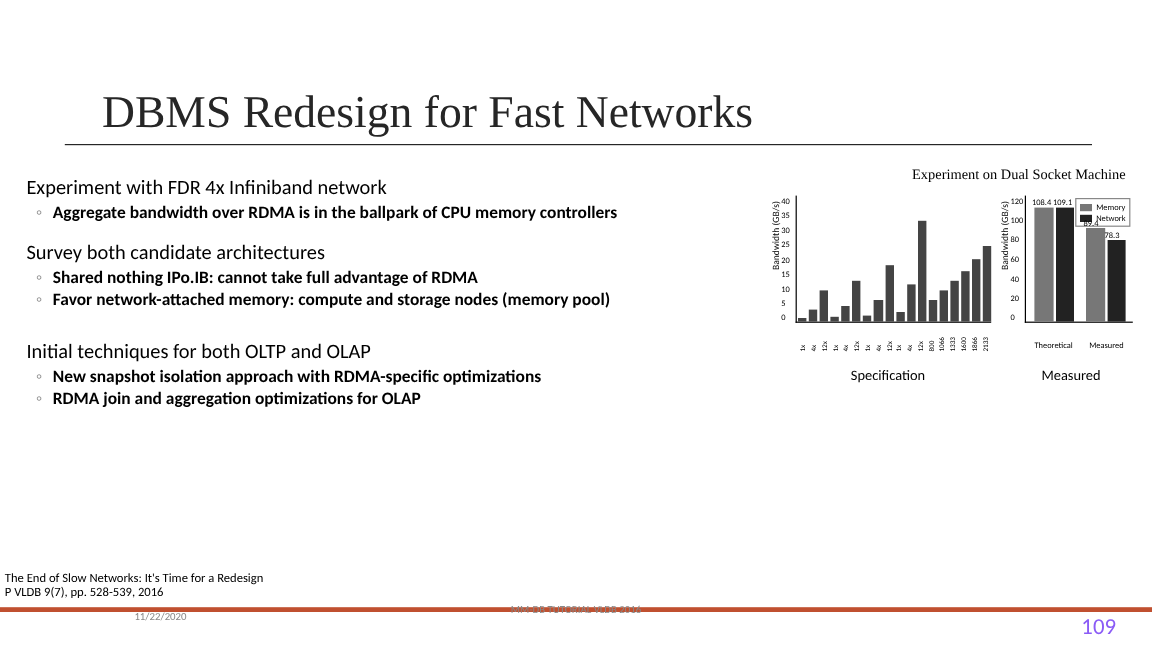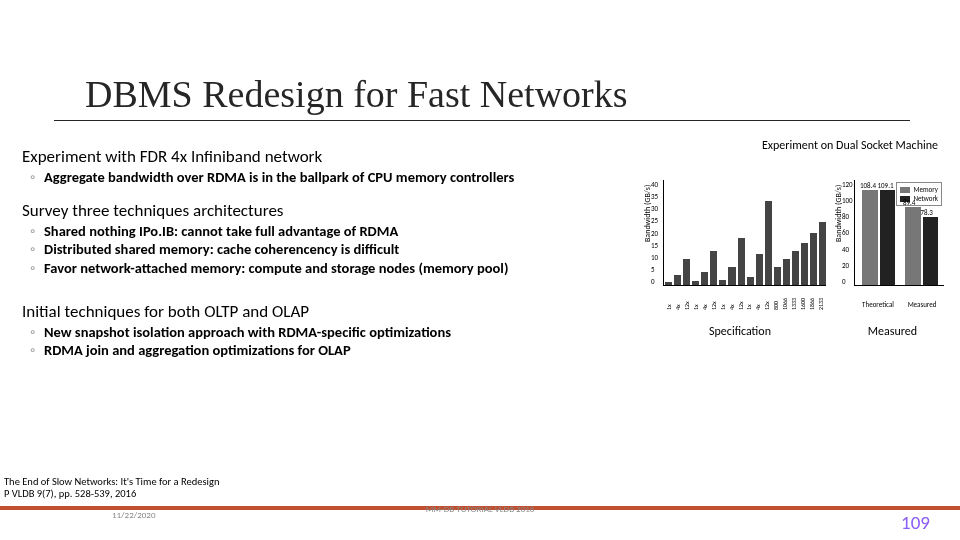--- a/index.html
+++ b/index.html
@@ -9,21 +9,21 @@
 .content { position:absolute; left:22px; top:140px; width:628px; }
 .sec { font-size:17px; margin-top:6px; }
 .sub { font-size:14.5px; font-weight:600; padding-left:22px; position:relative; margin-top:2px; line-height:1.15; }
 .sub::before { content:"\25E6"; position:absolute; left:8px; color:#999; font-weight:400; }
 .citation { position:absolute; left:4px; bottom:40px; font-size:10.5px; line-height:1.15; }
 .footer-rule { position:absolute; left:0; bottom:30px; width:960px; height:4px; background:#c05030; }
 .footer-date { position:absolute; left:112px; bottom:20px; font-size:9px; color:#888; }
 .footer-center { position:absolute; left:0; bottom:26px; width:960px; text-align:center; font-size:9px; color:#888; }
 .footer-pg { position:absolute; right:30px; bottom:6px; font-size:19px; color:#8b5cf6; }
 .figblock { position:absolute; right:10px; top:138px; width:305px; }
-.figtitle { font-size:12px; text-align:right; padding-right:12px; margin-bottom:20px; }
+.figtitle { font-size:12px; text-align:right; padding-right:12px; margin-bottom:2px;font-family:Liberation Serif, serif; }
 .figrow { display:flex; gap:6px; }
 .chart { background:#fff; border:none; position:relative; }
 .chart1 { width:185px; height:140px; }
 .chart2 { width:112px; height:140px; }
 .axis-y { position:absolute; left:18px; top:8px; bottom:26px; width:1px; background:#000; }
 .axis-x { position:absolute; left:18px; right:4px; bottom:26px; height:1px; background:#000; }
 .ylab { position:absolute; left:-3px; top:50%; transform:rotate(-90deg); transform-origin:left top; font-size:8px; white-space:nowrap; }
 .ticks-y { position:absolute; left:6px; top:8px; bottom:26px; width:12px; font-size:7px; display:flex; flex-direction:column-reverse; justify-content:space-between; }
 .bars { position:absolute; left:20px; right:4px; bottom:27px; top:8px; display:flex; align-items:flex-end; gap:2px; }
 .bar { flex:1; background:#444; position:relative; }
@@ -41,23 +41,22 @@
 </head>
 <body>
 
 <div class="title">DBMS Redesign for Fast Networks</div>
 <div class="title-rule"></div>
 
 <div class="content">
   <div class="sec">Experiment with FDR 4x Infiniband network</div>
   <div class="sub">Aggregate bandwidth over RDMA is in the ballpark of CPU memory controllers</div>
 
-  <div class="sec" style="margin-top:14px">Survey three techniques architectures</div>
+  <div class="sec" style="margin-top:14px">Survey both candidate architectures</div>
   <div class="sub">Shared nothing IPo.IB: cannot take full advantage of RDMA</div>
-  <div class="sub">Distributed shared memory: cache coherencency is difficult</div>
   <div class="sub">Favor network-attached memory: compute and storage nodes (memory pool)</div>
 
   <div class="sec" style="margin-top:24px">Initial techniques for both OLTP and OLAP</div>
   <div class="sub">New snapshot isolation approach with RDMA-specific optimizations</div>
   <div class="sub">RDMA join and aggregation optimizations for OLAP</div>
 </div>
 
 <div class="figblock">
   <div class="figtitle">Experiment on Dual Socket Machine</div>
   <div class="figrow">

